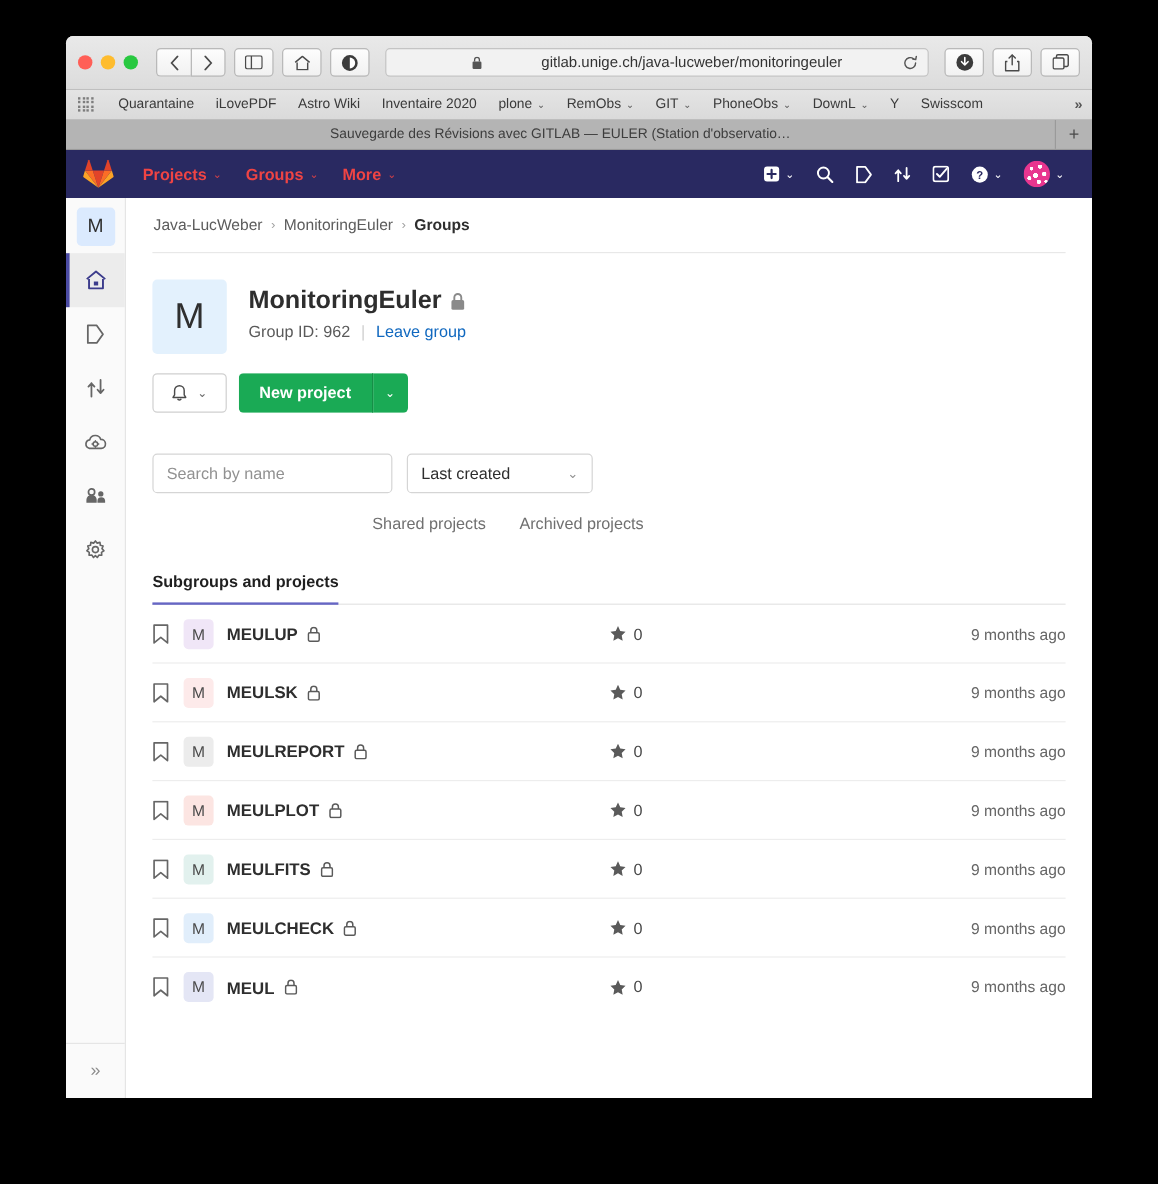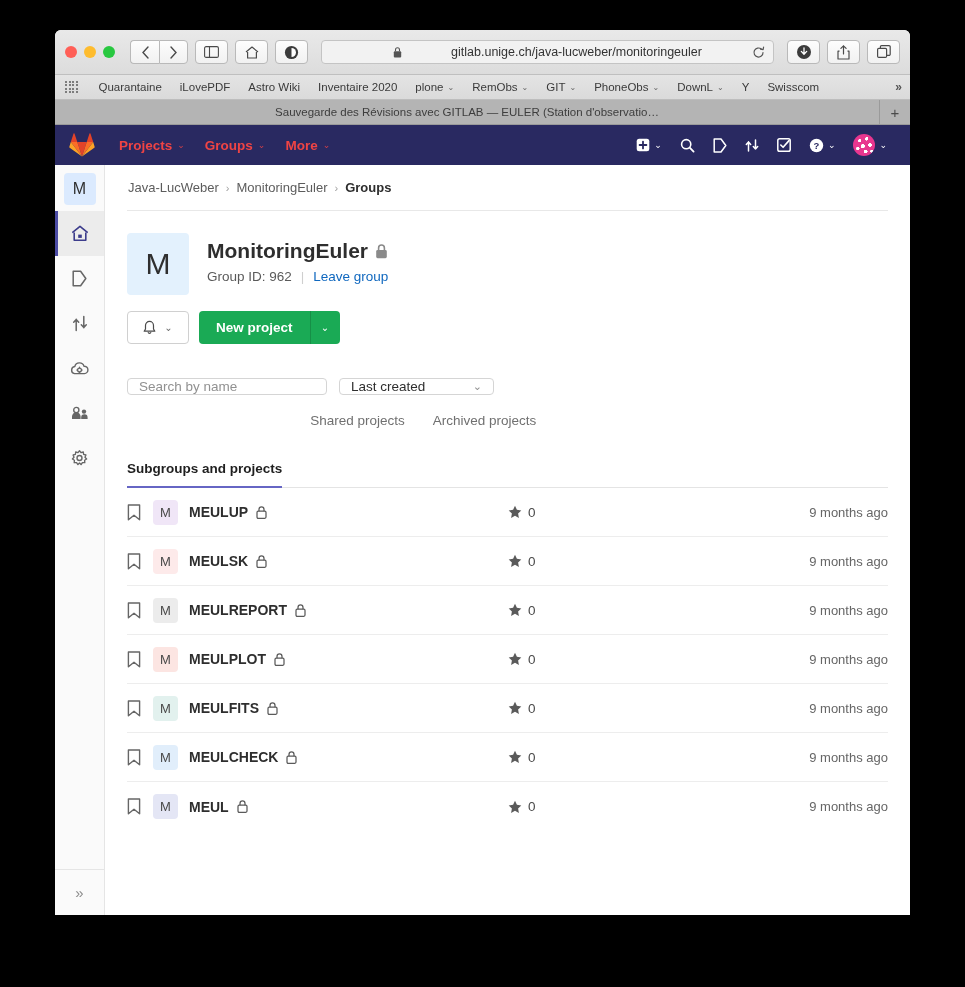--- a/index.html
+++ b/index.html
@@ -211,28 +211,28 @@
     display: flex; align-items: center; padding: 0 17px;
     border-right: 1px solid #168f47;
   }
   .btn-newproj .arrow {
     background: #1aaa55; color: #fff; width: 29px;
     display: flex; align-items: center; justify-content: center; font-size: 10px;
   }
 
   .filters { display: flex; gap: 12px; margin-top: 34px; }
   .search-input {
-    width: 200px; height: 17px;
+    width: 200px; height: 33px;
     border: 1px solid #d5d5d5; border-radius: 4px;
     padding: 0 11px; font-size: 13.5px; color: #333;
     font-family: "Liberation Sans", sans-serif; background: #fff;
   }
   .search-input::placeholder { color: #919191; }
   .sort-select {
-    width: 155px; height: 17px;
+    width: 155px; height: 33px;
     border: 1px solid #d5d5d5; border-radius: 4px;
     background: #fff;
     display: flex; align-items: center; padding: 0 11px;
     font-size: 13.5px; color: #2e2e2e;
     position: relative;
   }
   .sort-select .caret { position: absolute; right: 11px; color: #8f8f8f; font-size: 11px; }
 
   .tabs {
     display: flex; gap: 0px; margin-top: 18px;

